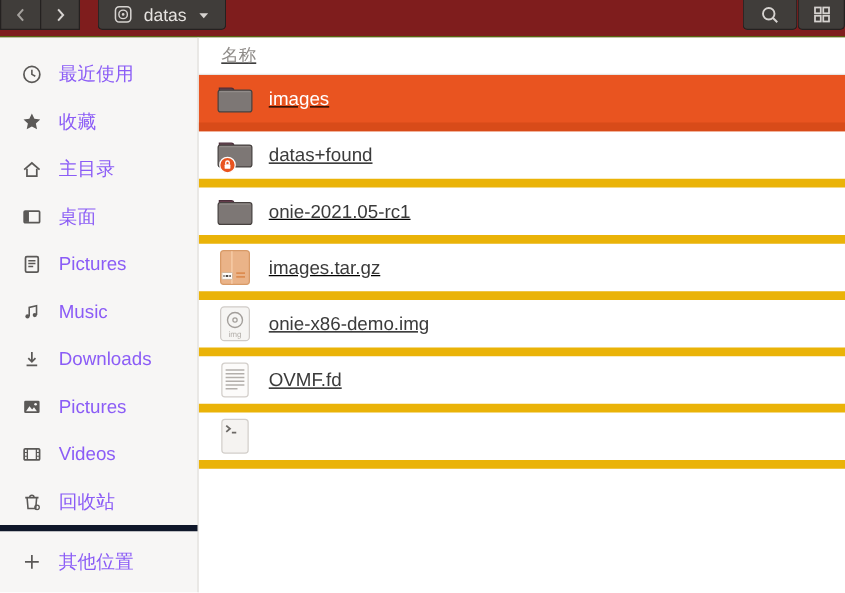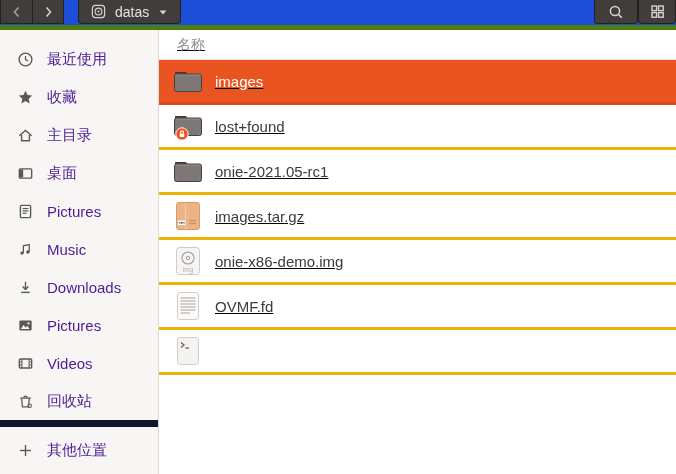--- a/index.html
+++ b/index.html
@@ -2,21 +2,21 @@
 <html><head>
 <meta charset="utf-8">
 <style>
   * { margin:0; padding:0; box-sizing:border-box; }
   html,body { width:676px; height:474px; overflow:hidden;
     font-family:"Liberation Sans","DejaVu Sans",sans-serif; background:#fff; }
 
   .window { width:676px; height:474px; display:flex; flex-direction:column; }
 
   
-  .topbar { height:30px; background:#1d4ed8; border-bottom:5px solid #4d7c0f;
+  .topbar { height:30px; background:#7f1d1d; border-bottom:1px solid #4d7c0f;
     display:flex; align-items:flex-start; flex:0 0 auto; }
   .tb-btn { background:#403d3a; border:1px solid #242120; border-top:none;
     height:24px; display:flex; align-items:center; justify-content:center;
     border-radius:0 0 4px 4px; cursor:pointer; }
   .nav-group { display:flex; }
   .nav-btn { width:32px; border-radius:0; }
   .nav-btn.back { border-right:none; }
   .loc-btn { margin-left:14px; padding:0 11px; gap:8px; color:#e6e3e0;
     font-size:14px; }
   .spacer { flex:1; }
@@ -24,32 +24,32 @@
   .grid-btn { width:38px; }
   .tb-icon { display:flex; align-items:center; }
 
   
   .body { flex:1; display:flex; min-height:0; }
 
   .sidebar { width:159px; flex:0 0 auto; background:#f7f6f5;
     border-right:1px solid #dbd9d6; padding-top:10px; display:flex;
     flex-direction:column; }
   .side-item { height:38px; flex:0 0 auto; display:flex; align-items:center;
-    padding-left:17px; gap:13px; font-size:15px; color:#4c1d95; cursor:pointer; }
+    padding-left:17px; gap:13px; font-size:15px; color:#8b5cf6; cursor:pointer; }
   .side-item .icon { width:17px; height:17px; display:flex; align-items:center;
     justify-content:center; flex:0 0 auto; }
-  .side-item.separated { border-top:7px solid #0f172a; flex:1; align-items:center; }
+  .side-item.separated { border-top:5px solid #0f172a; flex:1; align-items:center; }
 
   .main { flex:1; background:#fff; display:flex; flex-direction:column; min-width:0;text-decoration:underline; }
   .list-header { height:30px; flex:0 0 auto; border-bottom:1px solid #e7e5e2;
     display:flex; align-items:center; padding-left:18px; font-size:14px;
     color:#8f8c89; }
   .rows { flex:1; overflow:hidden; }
   .row { height:45px; display:flex; align-items:center; padding-left:13px;
-    gap:11px; border-bottom:3px solid #eab308; font-size:15px; color:#3b3b3b;
+    gap:11px; border-bottom:7px solid #eab308; font-size:15px; color:#3b3b3b;
     cursor:pointer; }
   .row .ficon { width:32px; height:32px; flex:0 0 auto; display:flex;
     align-items:center; justify-content:center; }
   .row.selected { background:#E95420; color:#fff; border-bottom-color:#d84b19; }
 </style>
 </head>
 <body>
 
 <div class="window">
 
@@ -240,21 +240,21 @@
             <span class="ficon">
               <svg width="32" height="32" viewBox="0 0 32 32">
                 <path d="M3.5 6.5 h9.5 a2 2 0 0 1 2 2 v2 h-11.5 z" fill="#6b4150" stroke="#4b2e3a" stroke-width="1"></path>
                 <rect x="2.5" y="8" width="27" height="17.5" rx="2" fill="#7d7775" stroke="#474240" stroke-width="1"></rect>
                 <line x1="3.5" y1="9.2" x2="28.5" y2="9.2" stroke="#918b89" stroke-width="1"></line>
                 <circle cx="10" cy="24" r="6.2" fill="#E95420" stroke="#fdfdfd" stroke-width="1"></circle>
                 <rect x="7.7" y="23.4" width="4.6" height="3.6" rx="0.7" fill="#fff"></rect>
                 <path d="M8.6 23.4 V22.2 A1.4 1.4 0 0 1 11.4 22.2 V23.4" fill="none" stroke="#fff" stroke-width="1.1"></path>
               </svg>
             </span>
-            <span>lost+found</span>
+            <span>datas+found</span>
           </div>
           <div class="row">
             <span class="ficon">
               <svg width="32" height="32" viewBox="0 0 32 32">
                 <path d="M3.5 7.5 h9.5 a2 2 0 0 1 2 2 v2 h-11.5 z" fill="#6b4150" stroke="#4b2e3a" stroke-width="1"></path>
                 <rect x="2.5" y="9" width="27" height="17.5" rx="2" fill="#7d7775" stroke="#474240" stroke-width="1"></rect>
                 <line x1="3.5" y1="10.2" x2="28.5" y2="10.2" stroke="#918b89" stroke-width="1"></line>
               </svg>
             </span>
             <span>onie-2021.05-rc1</span>

